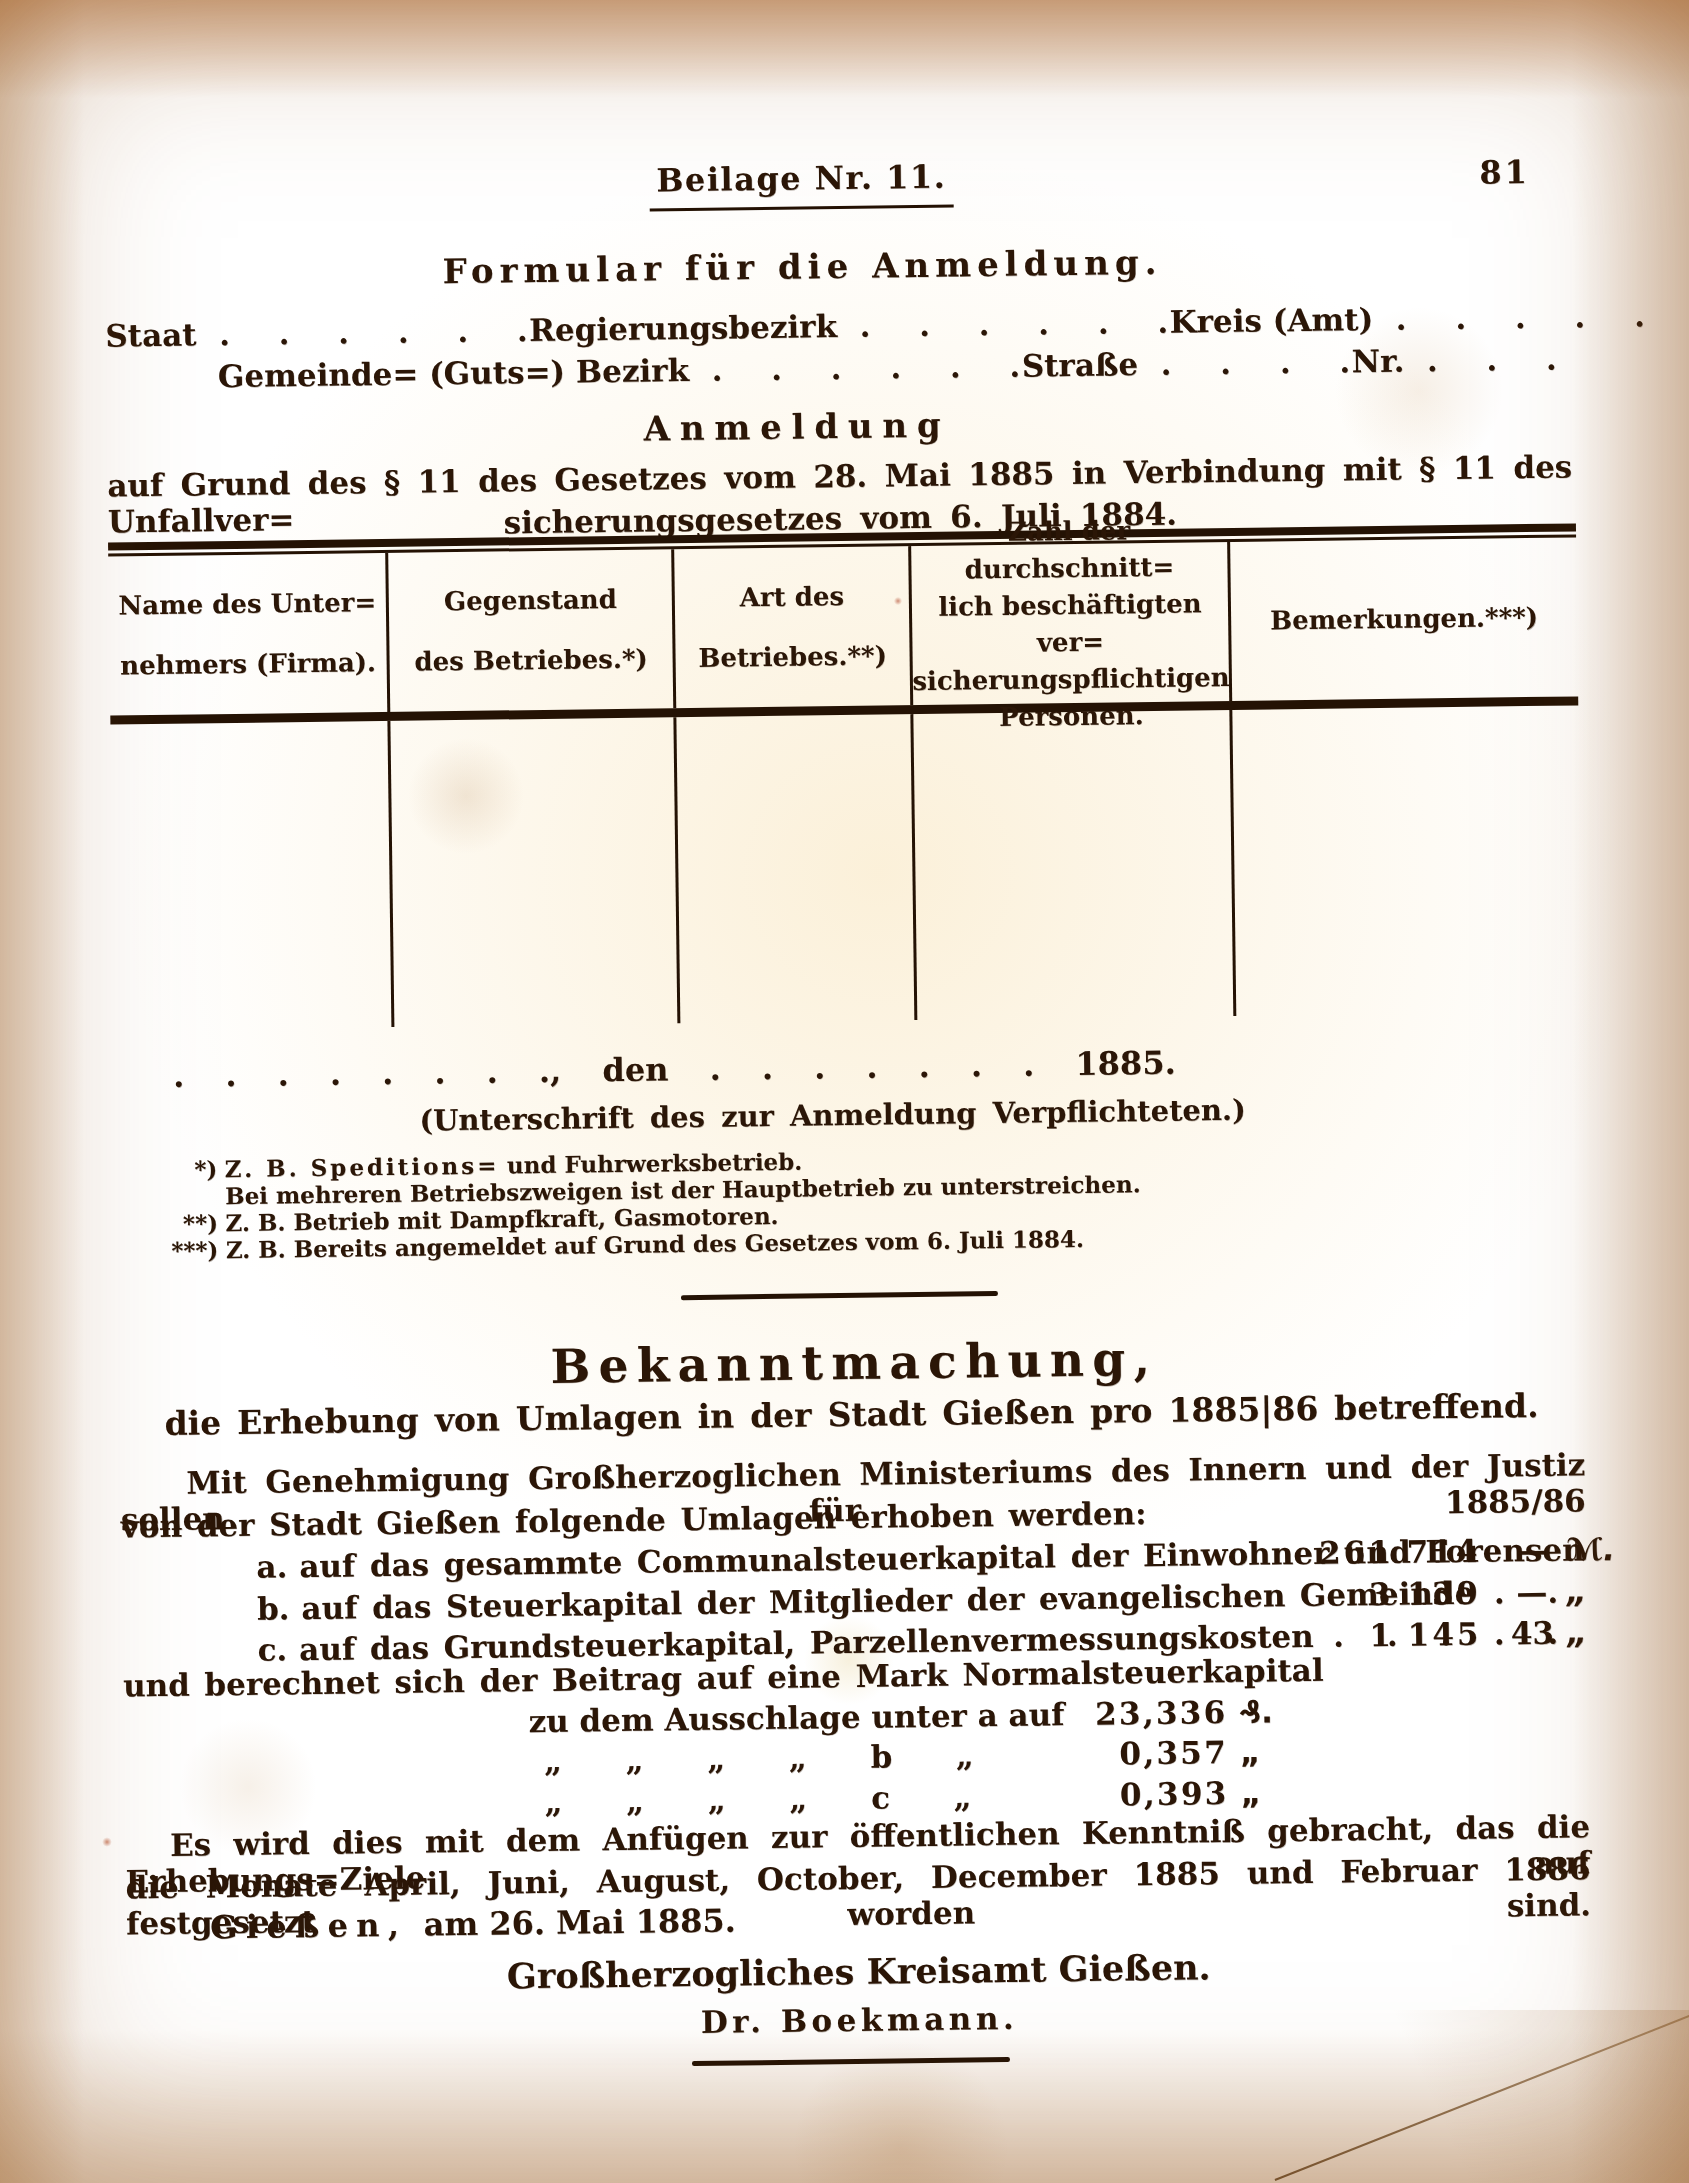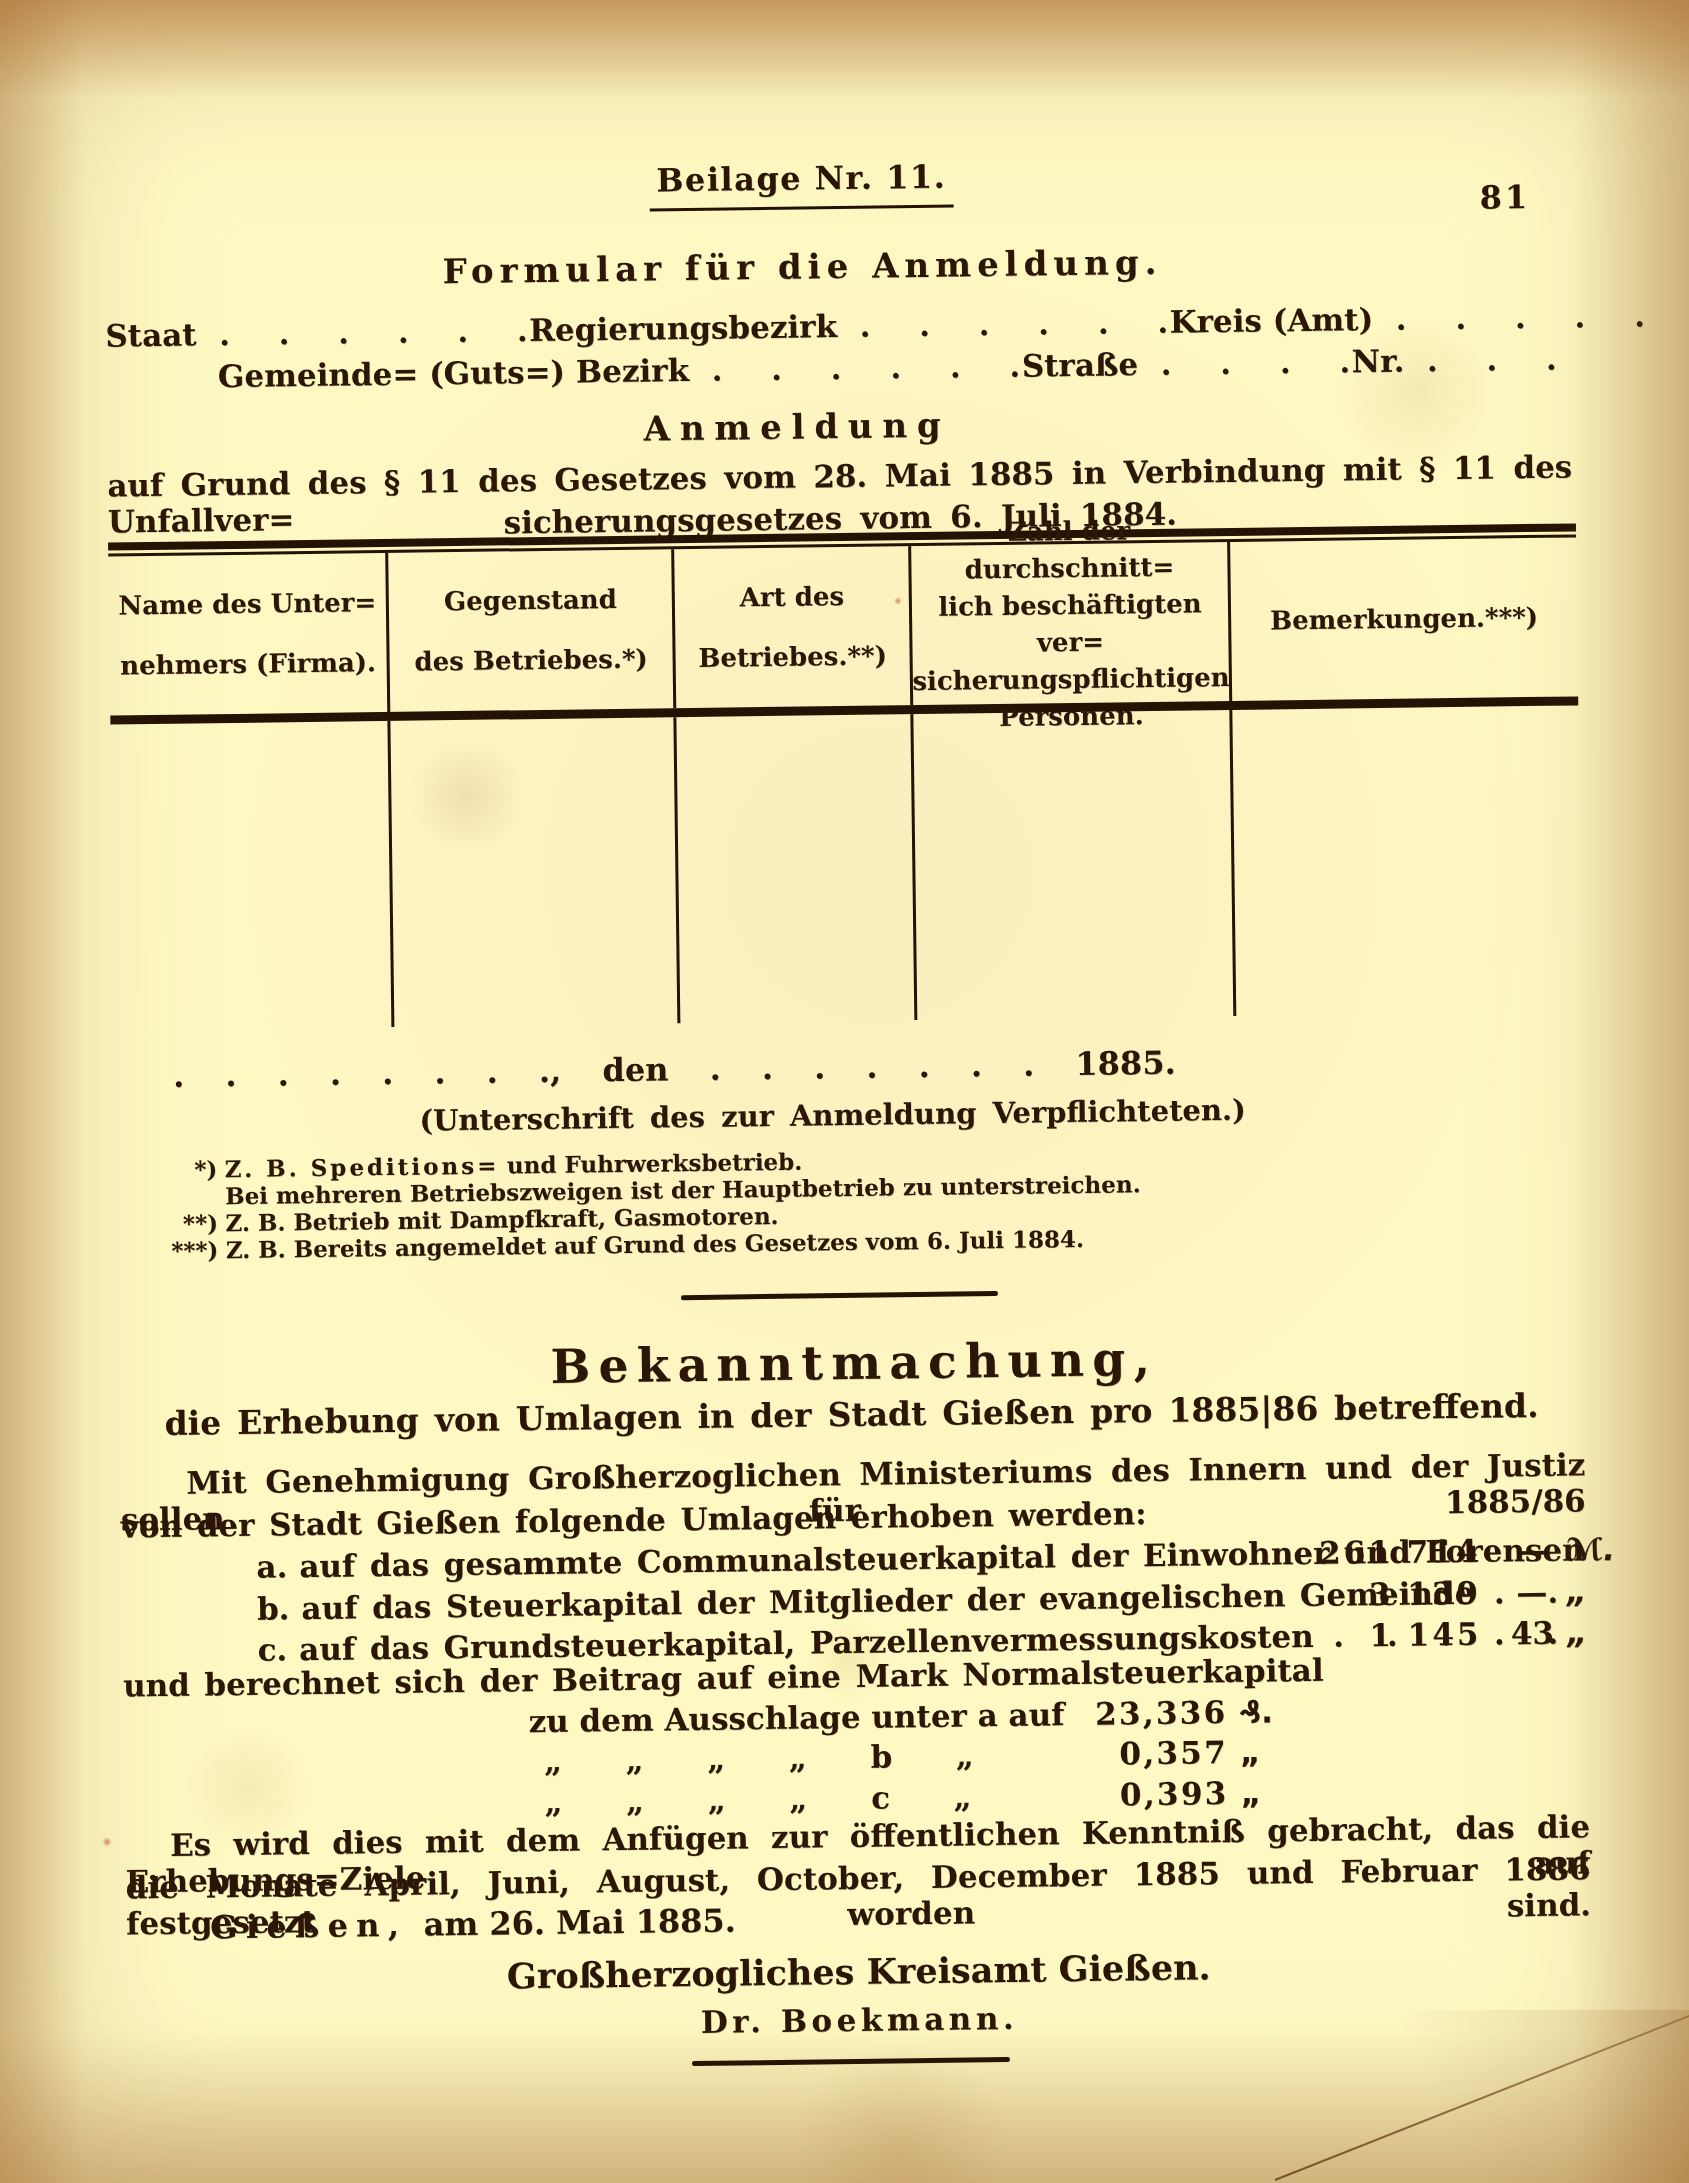--- a/index.html
+++ b/index.html
@@ -4,21 +4,21 @@
 <style>
   html, body {
     margin: 0; padding: 0;
     width: 1690px; height: 2183px;
     overflow: hidden;
     background: #c9a068;
   }
   .paper {
     position: relative;
     width: 1690px; height: 2183px;
-    background: #fef9c3;
+    background: #ffffff;
     overflow: hidden;
   }
   .vignette {
     position: absolute; inset: 0; pointer-events: none;
     background:
       radial-gradient(ellipse 62% 46% at 52% 40%, rgba(248,228,186,0.55), rgba(248,228,186,0) 72%),
       linear-gradient(180deg, rgba(172,96,33,0.50) 0%, rgba(172,96,33,0) 4.5%),
       linear-gradient(0deg,   rgba(164,104,44,0.30) 0%, rgba(164,104,44,0) 7%),
       linear-gradient(90deg,  rgba(164,104,44,0.30) 0%, rgba(164,104,44,0) 5%),
       linear-gradient(270deg, rgba(150,92,38,0.28)  0%, rgba(150,92,38,0) 7%);
@@ -47,21 +47,21 @@
     color: #2b1607;
     font-family: "DejaVu Serif", "Liberation Serif", serif;
     font-weight: 700;
     text-shadow: 0.5px 0.6px 0.6px rgba(43,22,7,0.30);
   }
   .content > div { position: absolute; }
 
   
   .beilage-wrap { top: 159px; left: 0; width: 1622px; text-align: center; font-size: 32px; }
   .beilage { display: inline-block; padding: 0 7.5px 9px; border-bottom: 3.8px solid #241204; letter-spacing: 1.5px; }
-  .pagenum { top: 162px; left: 1489px; font-size: 32px; letter-spacing: 3px; margin-top: 25px; }
+  .pagenum { top: 162px; left: 1489px; font-size: 32px; letter-spacing: 3px; }
 
   
   .h-formular { top: 246px; left: 0; width: 1622px; text-align: center; font-size: 34px; letter-spacing: 6px; }
   .form-row { font-size: 31px; display: flex; justify-content: space-between; white-space: nowrap; }
   .row1 { top: 308px; left: 113px; width: 1465px; }
   .row2 { top: 350px; left: 225px; width: 1196px; }
   .fdots { word-spacing: 35px; margin-left: 22.5px; letter-spacing: 1.5px; }
   .h-anmeldung { top: 406px; left: 0; width: 1607px; text-align: center; font-size: 34px; letter-spacing: 9.8px; }
   .legal1 { top: 458px; left: 113px; width: 1465px; font-size: 31px; text-align: justify; text-align-last: justify; word-spacing: 3px; }
   .legal2 { top: 500px; left: 113px; width: 1465px; text-align: center; font-size: 31px; word-spacing: 7.5px; }

